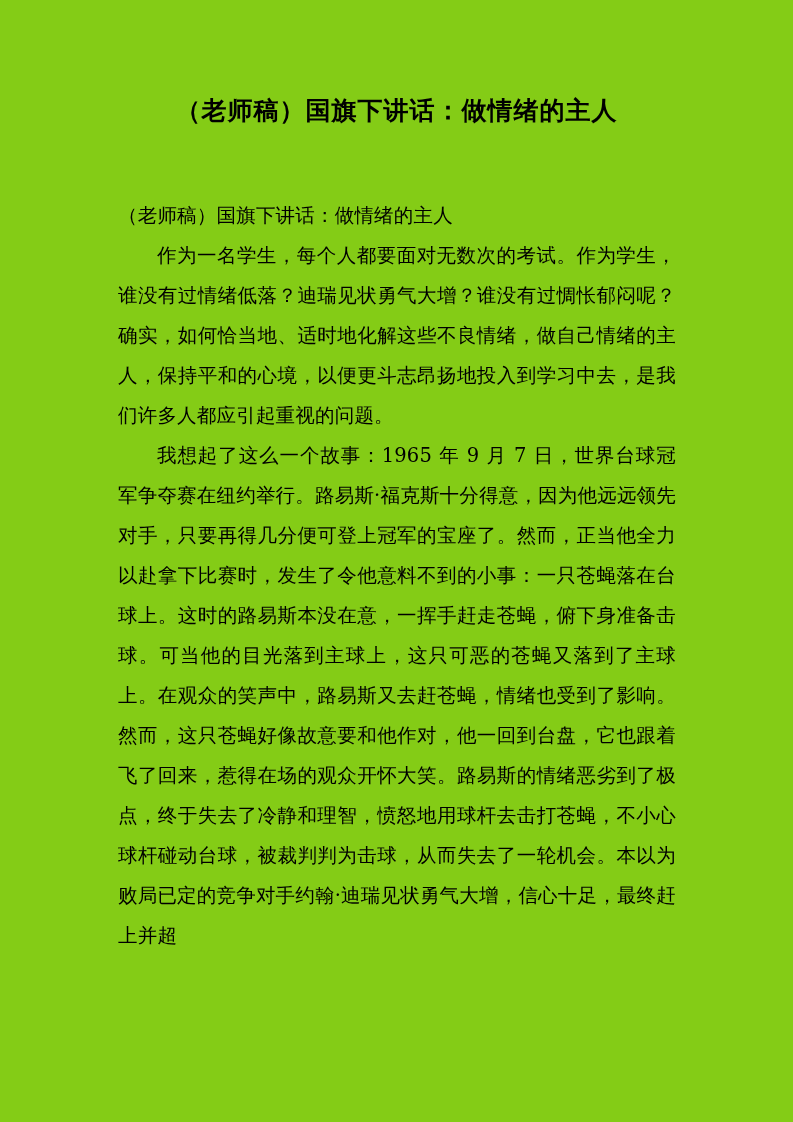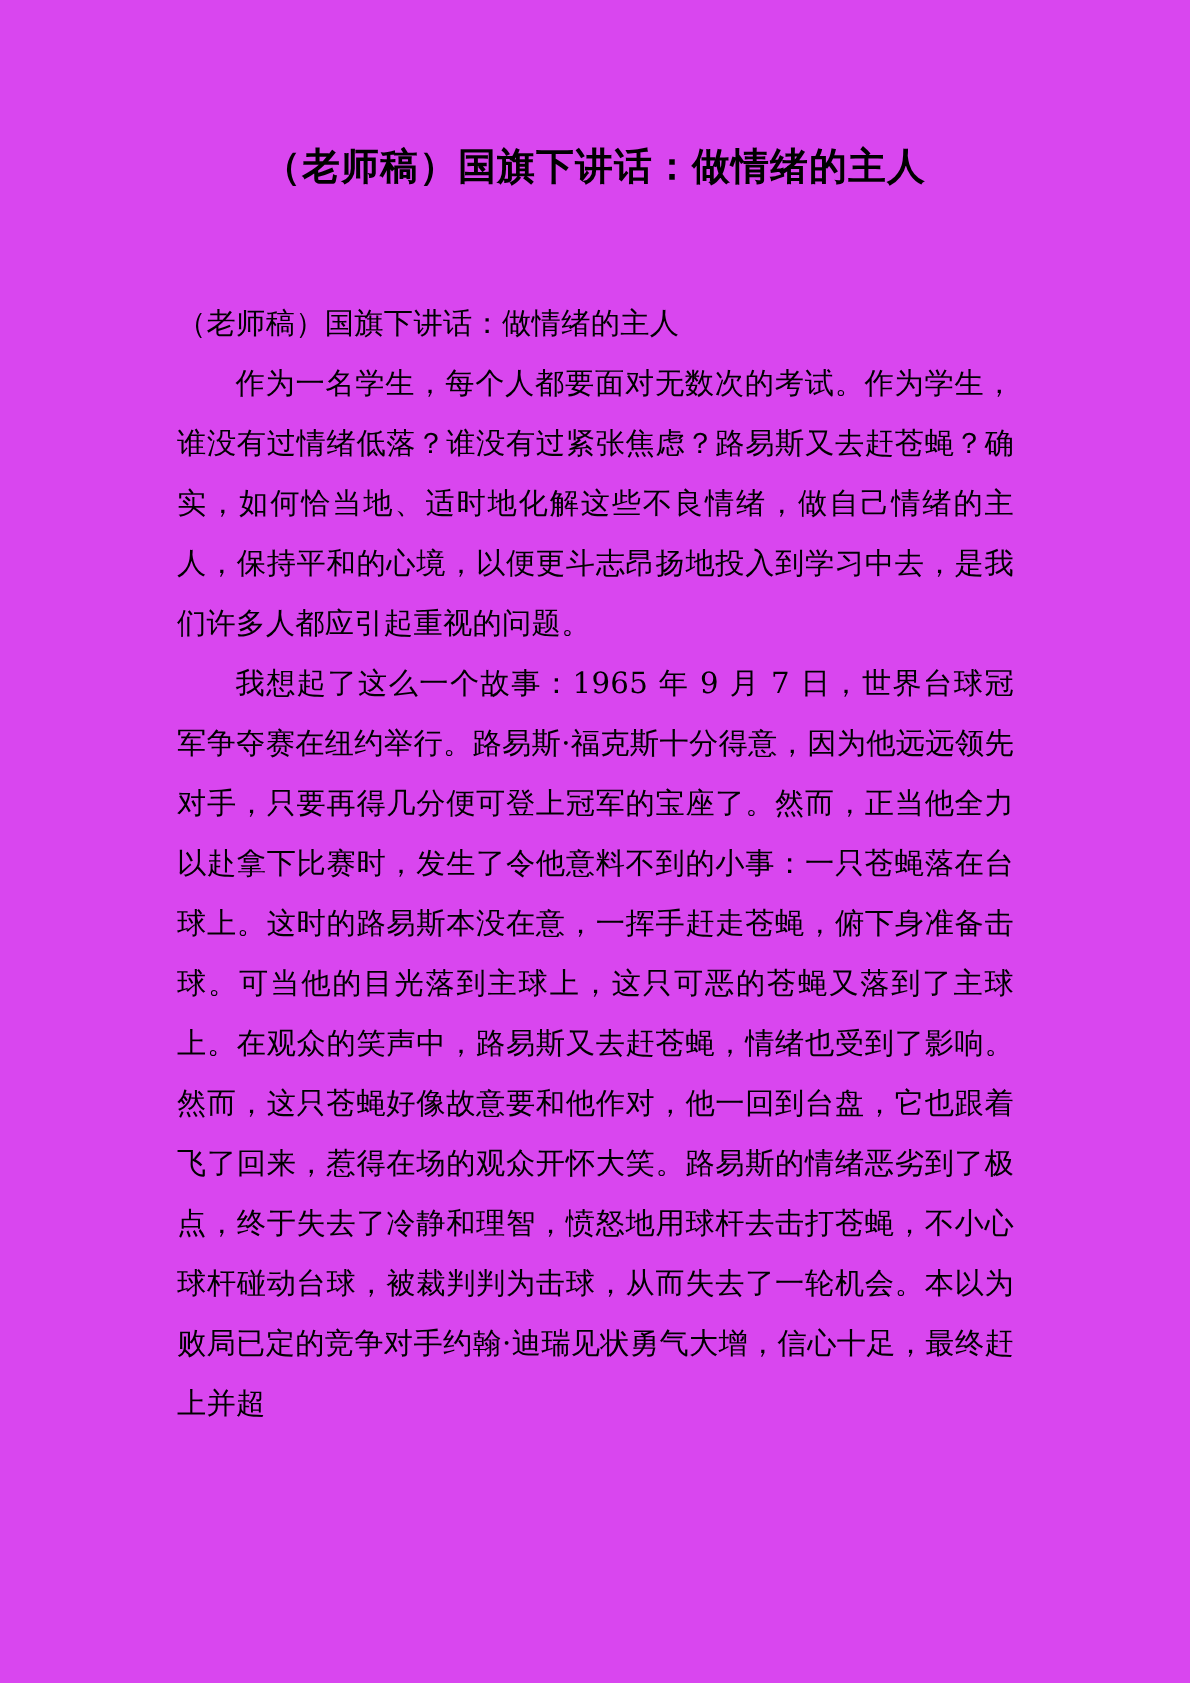--- a/index.html
+++ b/index.html
@@ -12,21 +12,21 @@
     height: 1122px;
     font-family: "DejaVu Serif", "Liberation Serif", serif;
     color: #000000;
     overflow: hidden;
   }
   .page {
     position: relative;
     width: 793px;
     height: 1122px;
     box-sizing: border-box;
-    background: #d946ef;
+    background: #84cc16;
   }
   .doc-title {
     font-family: "DejaVu Sans", "Liberation Sans", sans-serif;
     font-weight: bold;
     font-size: 25px;
     text-align: center;
     letter-spacing: 1px;
     margin: 0;
     padding: 0;
     position: absolute;
@@ -58,17 +58,17 @@
 </style>
 </head>
 <body>
 
 <div class="page">
 
   <h1 class="doc-title">（老师稿）国旗下讲话：做情绪的主人</h1>
 
   <div class="body-block">
     <p class="para noindent">（老师稿）国旗下讲话：做情绪的主人</p>
-    <p class="para indent">作为一名学生，每个人都要面对无数次的考试。作为学生，谁没有过情绪低落？谁没有过紧张焦虑？路易斯又去赶苍蝇？确实，如何恰当地、适时地化解这些不良情绪，做自己情绪的主人，保持平和的心境，以便更斗志昂扬地投入到学习中去，是我们许多人都应引起重视的问题。</p>
+    <p class="para indent">作为一名学生，每个人都要面对无数次的考试。作为学生，谁没有过情绪低落？迪瑞见状勇气大增？谁没有过惆怅郁闷呢？确实，如何恰当地、适时地化解这些不良情绪，做自己情绪的主人，保持平和的心境，以便更斗志昂扬地投入到学习中去，是我们许多人都应引起重视的问题。</p>
     <p class="para indent">我想起了这么一个故事：1965 年 9 月 7 日，世界台球冠军争夺赛在纽约举行。路易斯·福克斯十分得意，因为他远远领先对手，只要再得几分便可登上冠军的宝座了。然而，正当他全力以赴拿下比赛时，发生了令他意料不到的小事：一只苍蝇落在台球上。这时的路易斯本没在意，一挥手赶走苍蝇，俯下身准备击球。可当他的目光落到主球上，这只可恶的苍蝇又落到了主球上。在观众的笑声中，路易斯又去赶苍蝇，情绪也受到了影响。然而，这只苍蝇好像故意要和他作对，他一回到台盘，它也跟着飞了回来，惹得在场的观众开怀大笑。路易斯的情绪恶劣到了极点，终于失去了冷静和理智，愤怒地用球杆去击打苍蝇，不小心球杆碰动台球，被裁判判为击球，从而失去了一轮机会。本以为败局已定的竞争对手约翰·迪瑞见状勇气大增，信心十足，最终赶上并超</p>
   </div>
 
 </div>
 
 </body></html>

